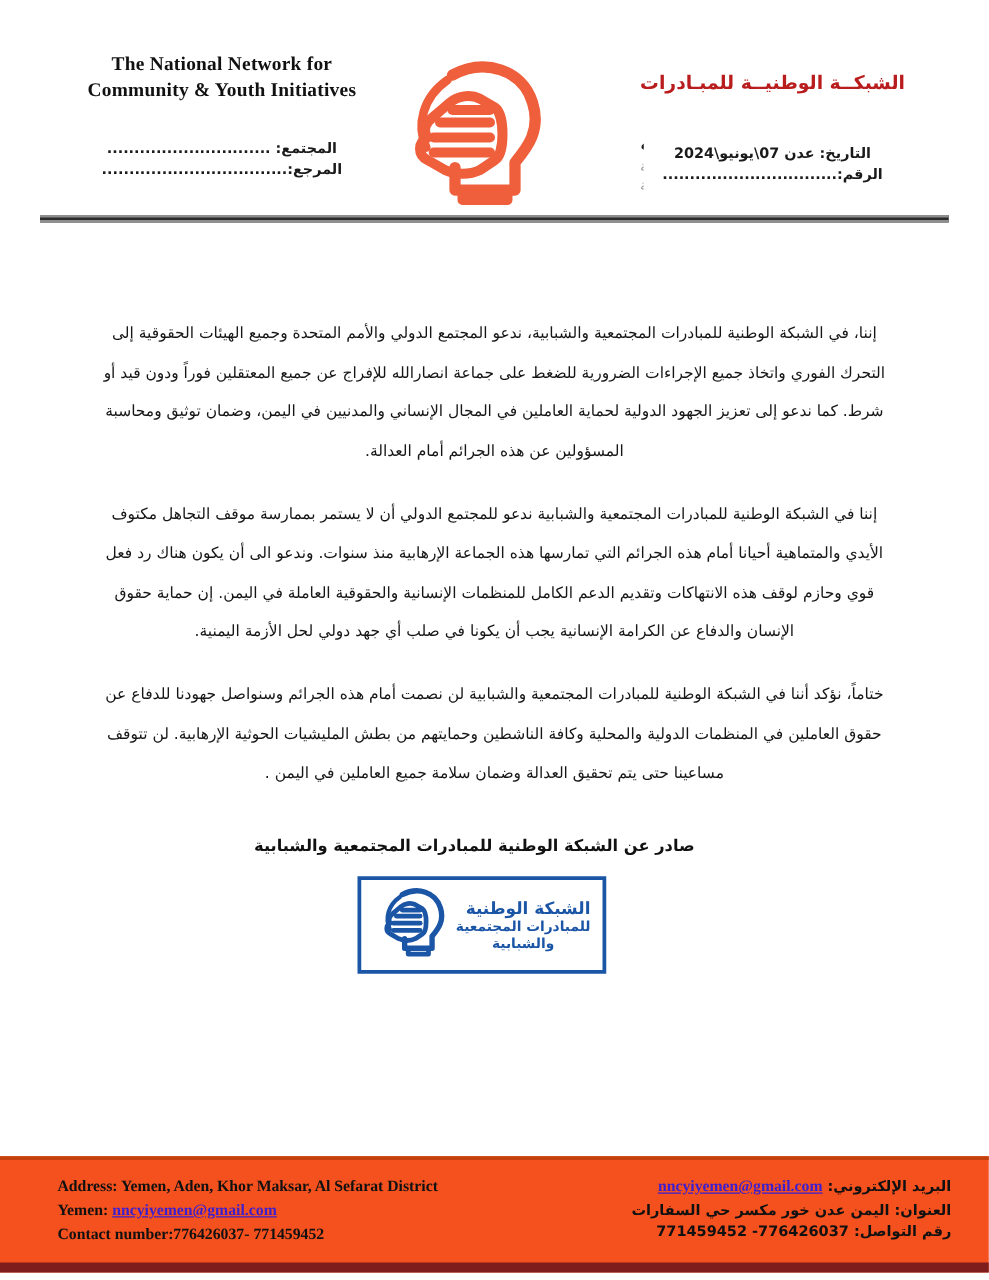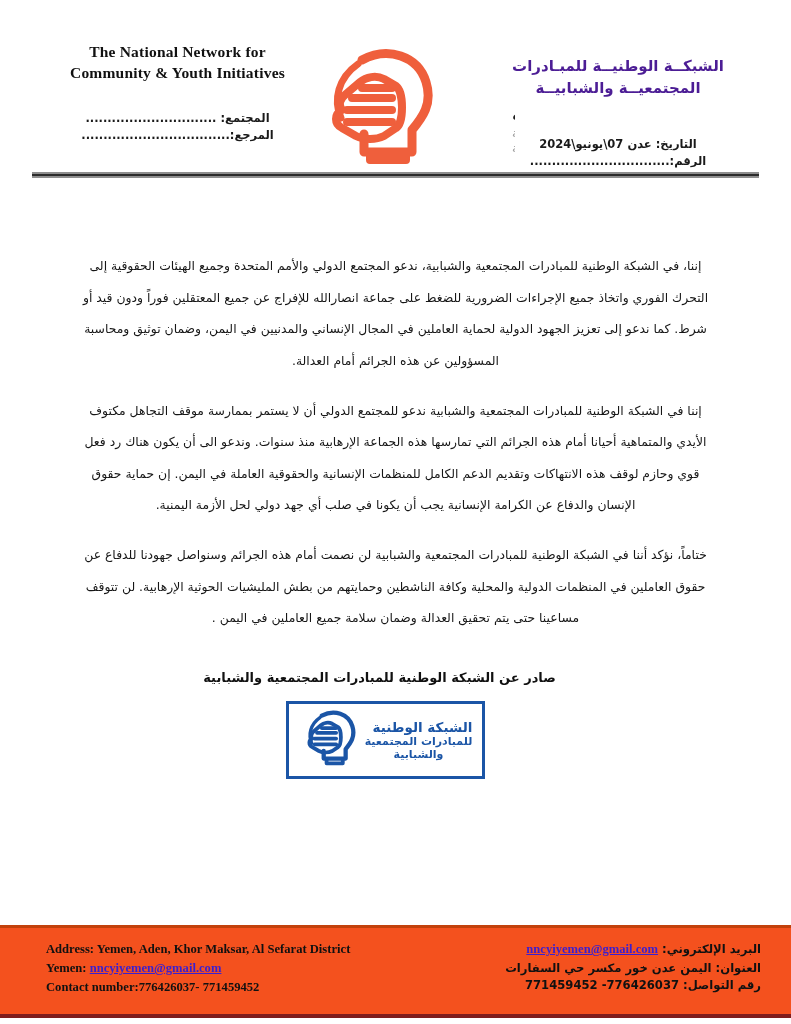--- a/index.html
+++ b/index.html
@@ -64,21 +64,21 @@
     top: 56px;
     width: 290px;
     direction: rtl;
     text-align: center;
   }
   .hdr-right .ar-title {
     font-family: "DejaVu Sans", sans-serif;
     font-weight: bold;
     font-size: 15px;
     line-height: 1.45;
-    color: #4c1d95;
+    color: #b91c1c;
     letter-spacing: .4px;
   }
   .hdr-right .ar-meta {
     margin-top: 36px;
     font-family: "DejaVu Sans", sans-serif;
     font-weight: bold;
     font-size: 11.5px;
     line-height: 1.5;
     color: #1a1a1a;
   }
@@ -159,21 +159,21 @@
 
   
   .footer {
     position: absolute;
     left: 0;
     bottom: 6px;
     width: 791px;
     height: 93px;
     background: #f4511e;
     border-top: 3px solid #c2410c;
-    border-bottom: 4px solid #7f1d1d;
+    border-bottom: 8px solid #7f1d1d;
     box-sizing: border-box;
   }
   .footer-inner {
     position: relative;
     height: 100%;
   }
   .footer-en {
     position: absolute;
     left: 46px;
     top: 12px;
@@ -241,21 +241,20 @@
         <text x="212" y="72" font-size="17" font-weight="bold" fill="#1c1c1c">الشبكة الوطنية</text>
         <text x="212" y="89" font-size="11.5" fill="#9a9a9a">للمبـادرات المجتمعيـة</text>
         <text x="212" y="104" font-size="11.5" fill="#9a9a9a">والشبابيــة</text>
       </g>
     </svg>
   </div>
 
   <div class="hdr-right">
     <div class="ar-title">
       <div>الشبكــة الوطنيــة للمبـادرات</div>
-      <div>المجتمعيــة والشبابيــة</div>
     </div>
     <div class="ar-meta">
       <div>التاريخ: عدن 07\يونيو\2024</div>
       <div>الرقم:................................</div>
     </div>
   </div>
 
   <div class="hdr-rule"></div>
 </div>
 

